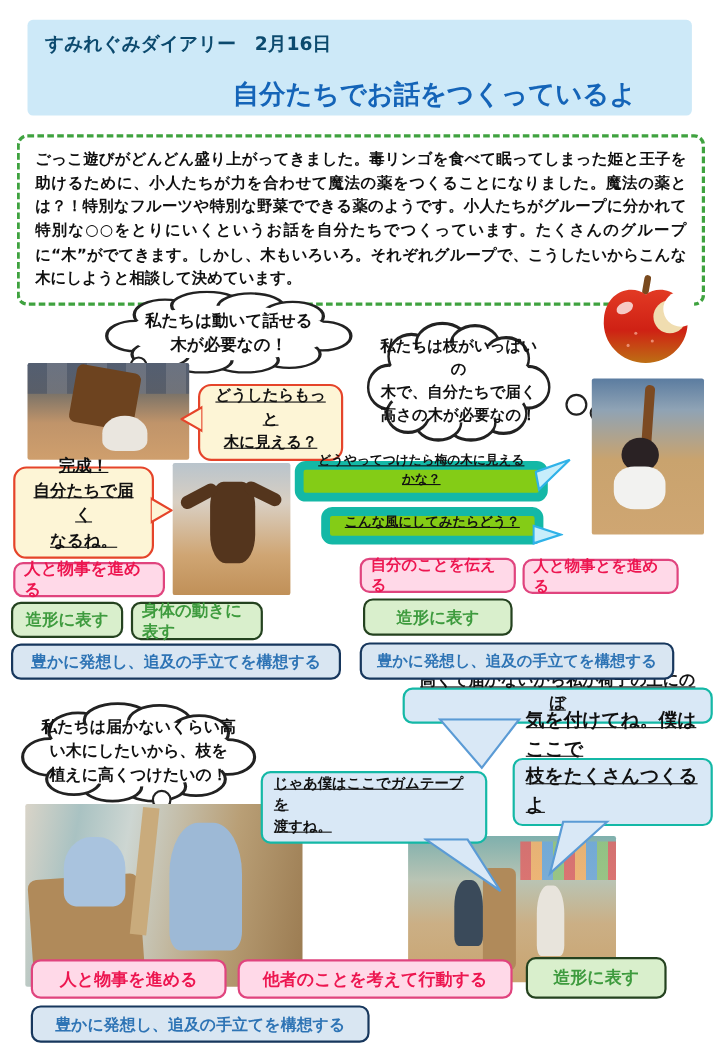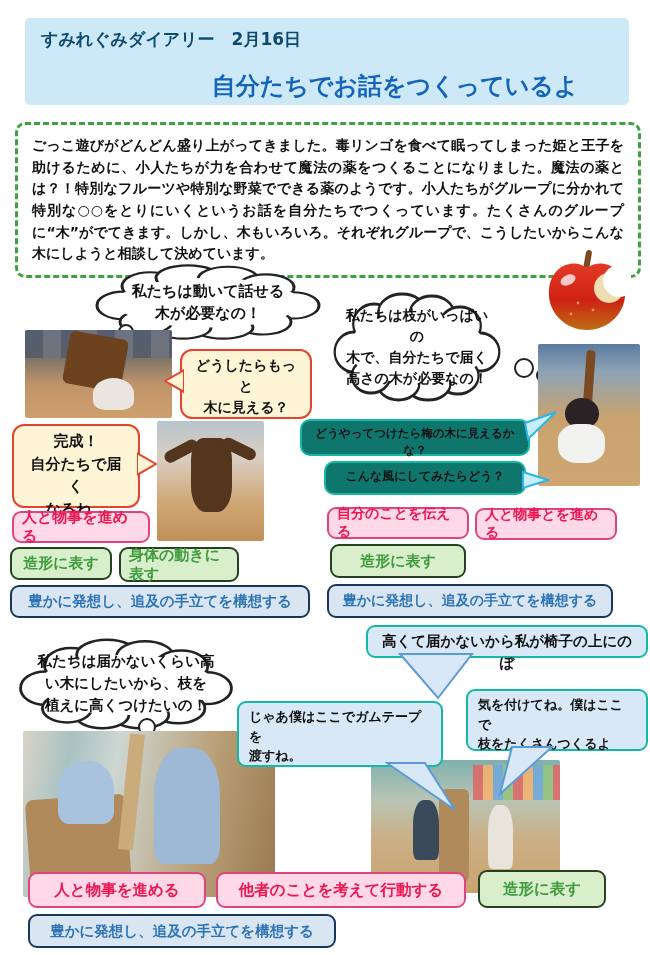--- a/index.html
+++ b/index.html
@@ -40,34 +40,34 @@
   .photo2{left:157px;top:421px;width:107px;height:120px;
     background:linear-gradient(180deg,#b9c4cc 0%,#d9cfc2 30%,#cfa573 70%,#c09058 100%);}
   .photo3{left:538px;top:344px;width:102px;height:142px;
     background:linear-gradient(180deg,#5b7ca0 0%,#8fa3b5 20%,#c9a36e 52%,#cfa672 100%);}
   .photo4{left:23px;top:731px;width:252px;height:166px;
     background:linear-gradient(100deg,#d9d4c8 0%,#a9c2c2 18%,#cdd6d2 35%,#b99f76 70%,#9a7a50 100%);}
   .photo5{left:371px;top:760px;width:189px;height:133px;
     background:linear-gradient(180deg,#7fb0ad 0%,#b9c4b4 30%,#cbaf85 60%,#c9a470 100%);}
 
   
-  .bub{position:absolute;box-sizing:border-box;display:flex;align-items:flex-start;
+  .bub{position:absolute;box-sizing:border-box;display:flex;align-items:flex-end;
        justify-content:center;text-align:center;white-space:pre-line;line-height:1.5;
-       padding:4px 10px;}
+       padding:4px 10px;text-decoration:underline;}
   .bub.yellow{background:#fdf5d6;border:2.5px solid #e5442a;border-radius:12px;}
-  .bub.cyan{background:#0f766e;border:2px solid #14b8a6;border-radius:10px;margin-left:32px;}
+  .bub.cyan{background:#84cc16;border:8px solid #14b8a6;border-radius:10px;}
   .bub.blue{background:#d9e8f6;border:2px solid #14b8a6;border-radius:9px;}
   .yellowA{left:180px;top:349px;width:132px;height:70px;font-size:14px;}
   .yellowB{left:12px;top:424px;width:128px;height:84px;font-size:15px;}
   .cyanA{left:268px;top:419px;width:230px;height:37px;font-size:11.5px;}
   .cyanB{left:292px;top:461px;width:202px;height:34px;font-size:12px;}
   .blueC{left:366px;top:625px;width:282px;height:33px;font-size:14.5px;}
   .blueD{left:237px;top:701px;width:206px;height:66px;font-size:13px;
          justify-content:flex-start;text-align:left;}
-  .blueE{left:466px;top:689px;width:182px;height:62px;font-size:13px;
+  .blueE{left:466px;top:689px;width:182px;height:62px;font-size:17px;
          justify-content:flex-start;text-align:left;}
   .tail{position:absolute;}
 
   
   .tag{position:absolute;display:flex;align-items:center;justify-content:center;
        border-radius:9px;box-sizing:border-box;padding:11px 8px;font-size:15px;}
   .tag.pink{background:#ffd9e8;border:2.5px solid #e0447e;color:#ed1650;}
   .tag.green{background:#d9efcc;border:2.5px solid #24421f;color:#3e9b3e;}
   .tag.blue{background:#d9e6f2;border:2.5px solid #17375d;color:#2e74b5;}
   .t1a{left:12px;top:511px;width:138px;height:32px;}

